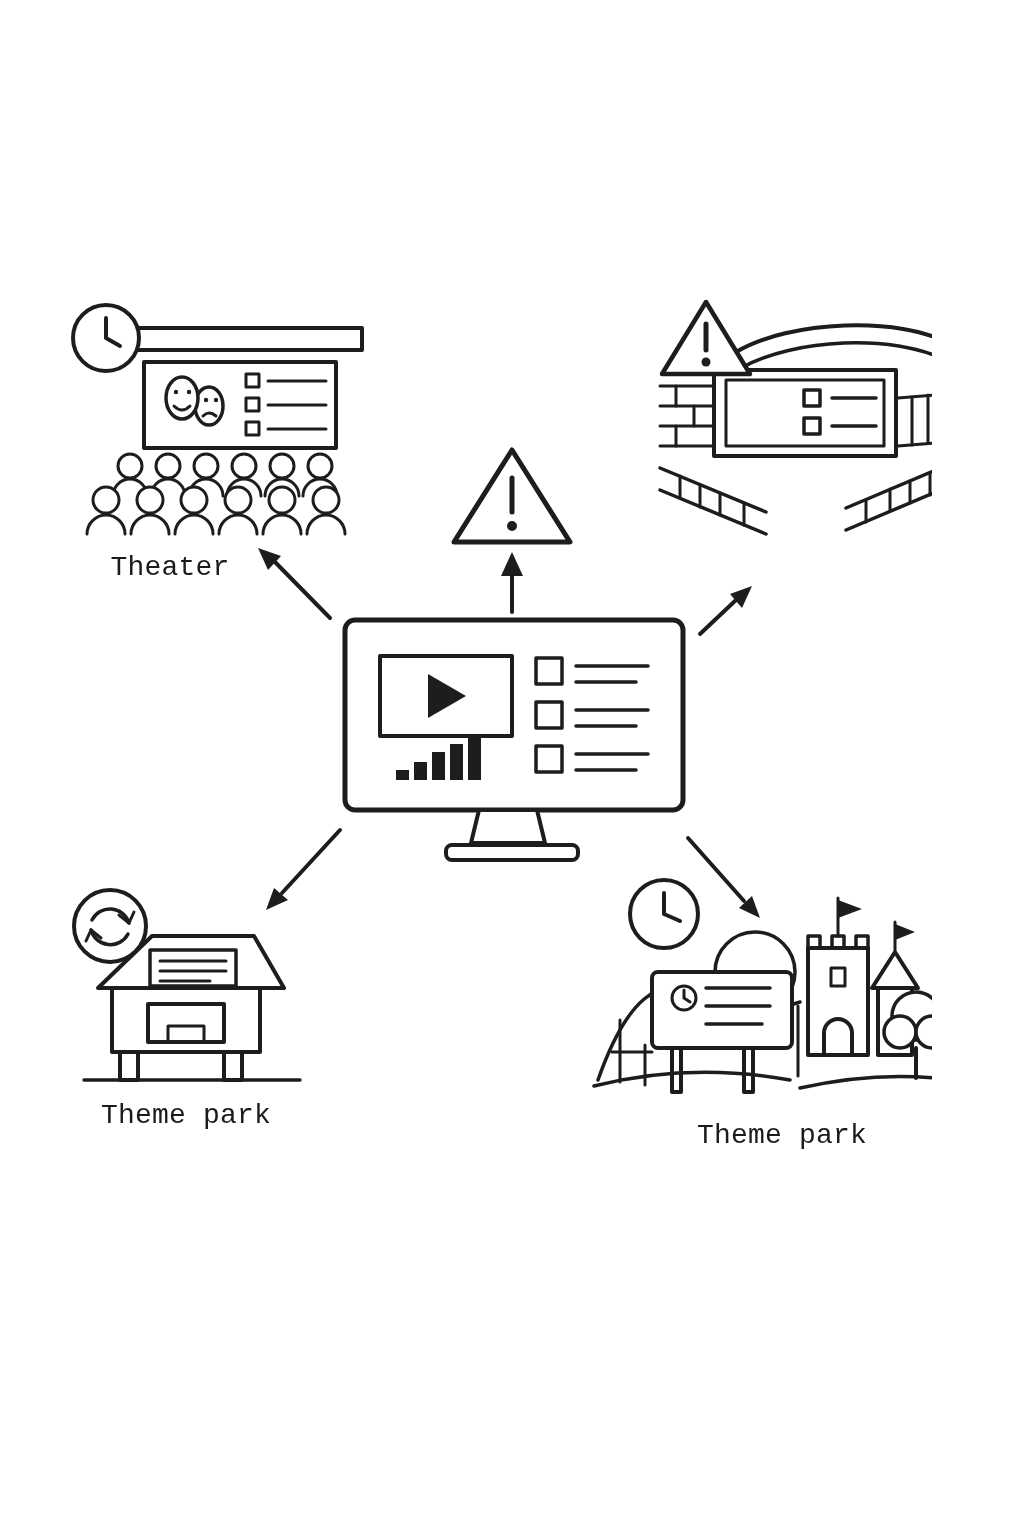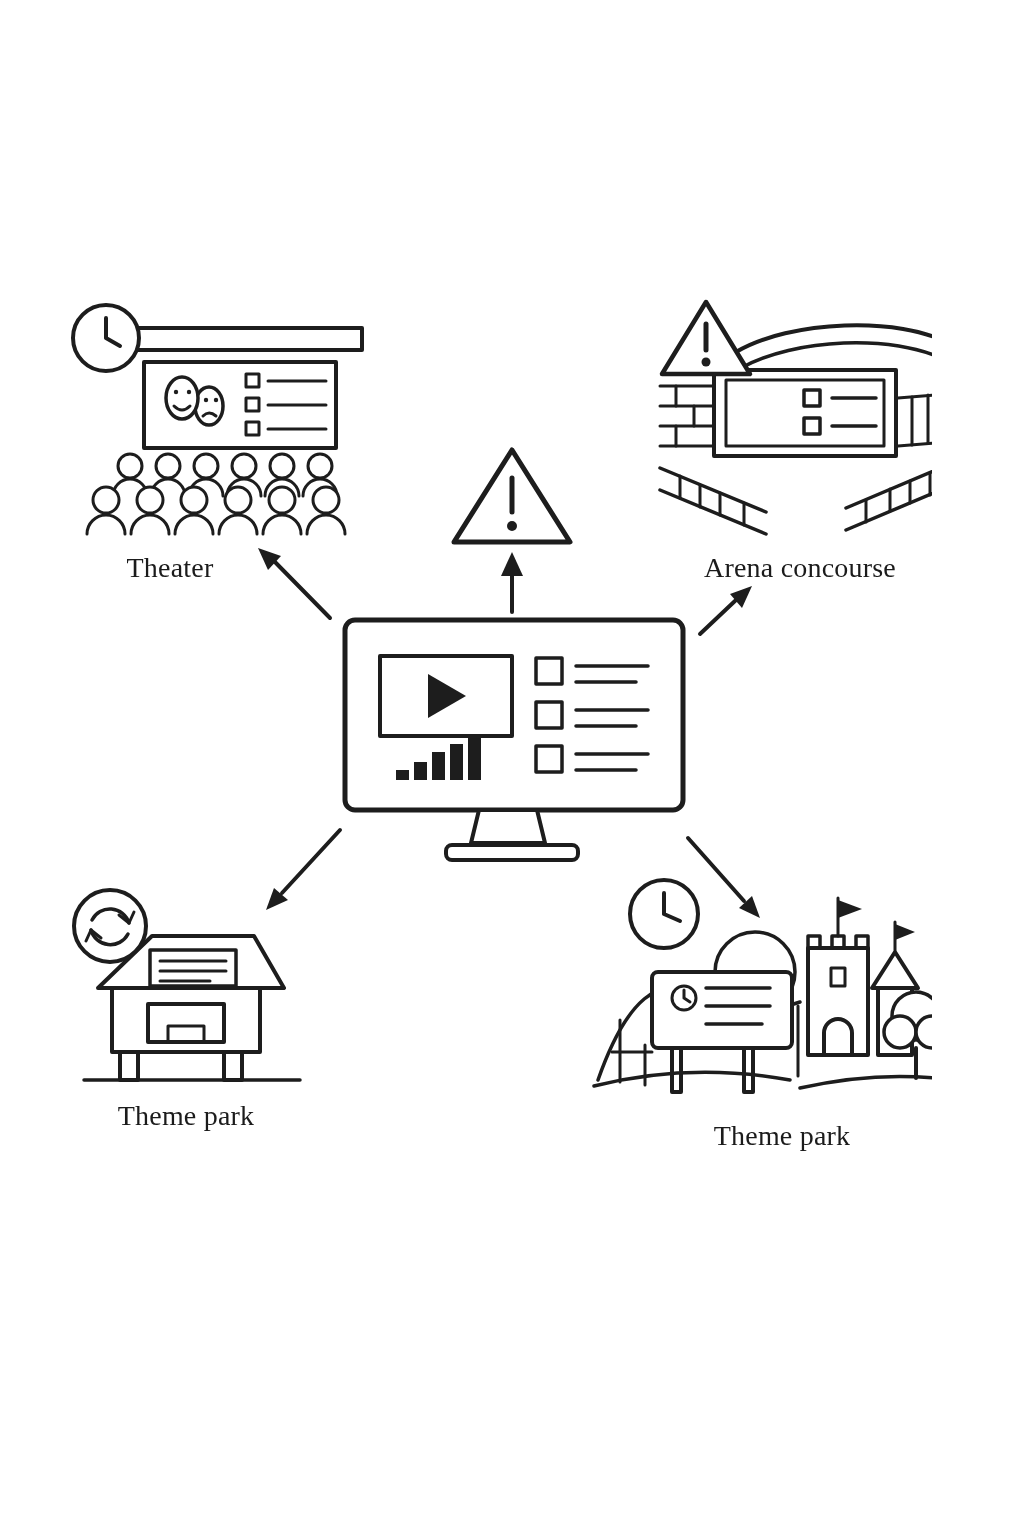--- a/index.html
+++ b/index.html
@@ -1,20 +1,20 @@
 <!DOCTYPE html>
 <html><head>
 <meta charset="utf-8">
 <style>
   html,body{margin:0;padding:0;background:#ffffff;}
   .canvas{
     position:relative;
     width:932px;height:1536px;
     background:#ffffff;
-    font-family:Liberation Serif, serif;
+    font-family:Liberation Mono, monospace;
     overflow:hidden;
   }
   svg{position:absolute;left:0;top:0;}
   .ln{fill:none;stroke:#1d1d1d;stroke-width:3.5;stroke-linecap:round;stroke-linejoin:round;}
   .ln-thick{fill:none;stroke:#1d1d1d;stroke-width:5;stroke-linecap:round;stroke-linejoin:round;}
   .ln-med{fill:none;stroke:#1d1d1d;stroke-width:4;stroke-linecap:round;stroke-linejoin:round;}
   .ln-thin{fill:none;stroke:#1d1d1d;stroke-width:3;stroke-linecap:round;stroke-linejoin:round;}
   .wfill{fill:#ffffff;stroke:#1d1d1d;stroke-linecap:round;stroke-linejoin:round;}
   .solid{fill:#1d1d1d;stroke:none;}
   .node-label{
@@ -231,19 +231,18 @@
       <g>
         <path class="ln" d="M594,1086 Q690,1062 790,1080"></path>
         <path class="ln" d="M800,1088 Q880,1070 952,1080"></path>
       </g>
     </g>
 
   </svg>
 
   <div class="node-label" style="left:170px; top:552px;">Theater</div>
 
-  <div class="node-label" style="left:800px; top:552px;">Arena concourse</div>
 
   <div class="node-label" style="left:186px; top:1100px;">Theme park</div>
 
   <div class="node-label" style="left:782px; top:1120px;">Theme park</div>
 
 </div>
 
 </body></html>

